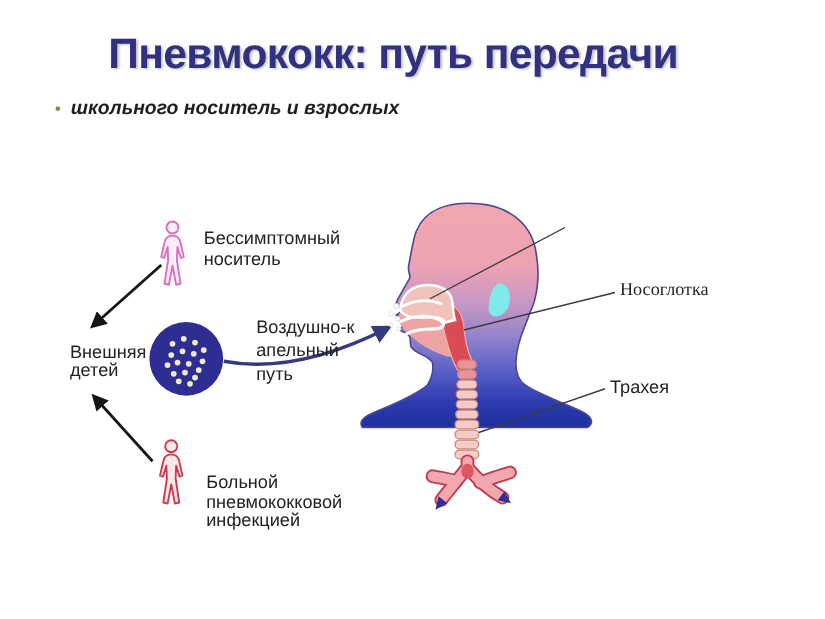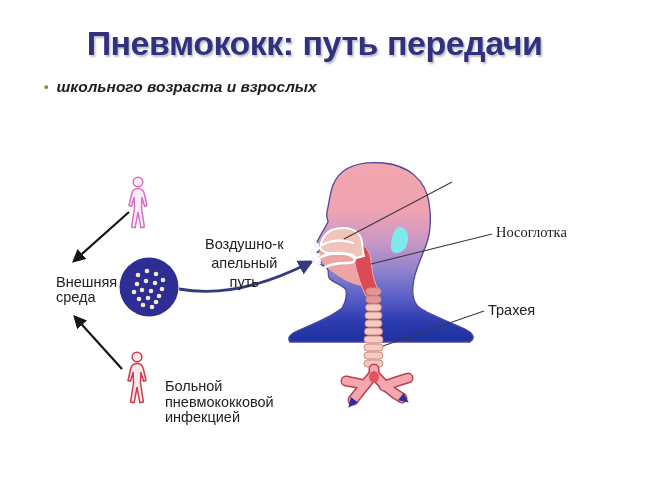--- a/index.html
+++ b/index.html
@@ -174,27 +174,29 @@
         <circle cx="313" cy="260" r="1.5"></circle>
       <circle cx="319" cy="263" r="1.7"></circle>
     </g>
   </svg>
 
   <div class="title">Пневмококк: путь передачи</div>
 
   <div class="bullet">
     <span class="bullet-dot">•</span>
     <div>
-      <div>школьного возраста и взрослых</div>
+      <div>школьного носитель и взрослых</div>
     </div>
   </div>
 
+  <div class="dlabel" style="left:163px;top:183px;">Бессимптомный
+носитель</div>
   <div class="dlabel lbl-env" style="left:56px;top:275px;">Внешняя
-среда</div>
-  <div class="dlabel lbl-airborne" style="left:205px;top:235px;text-align:center;">Воздушно-к
+детей</div>
+  <div class="dlabel lbl-airborne" style="left:205px;top:253px;">Воздушно-к
 апельный
 путь</div>
   <div class="dlabel lbl-sick" style="left:165px;top:367px;">Больной
 пневмококковой
 инфекцией</div>
   <div class="dlabel" style="left:496px;top:224px;font-family:Liberation Serif, serif;">Носоглотка</div>
   <div class="dlabel" style="left:488px;top:302px;text-align:right;">Трахея</div>
 
 </div>
 

